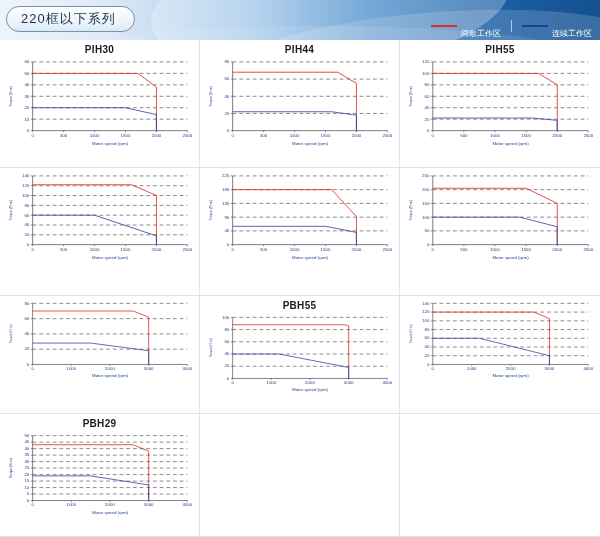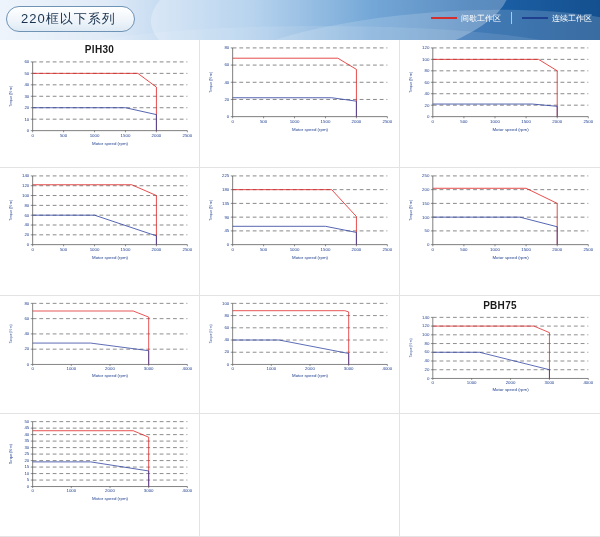--- a/index.html
+++ b/index.html
@@ -50,21 +50,21 @@
 
   
   .legend {
     position: absolute; right: 8px; top: 12px;
     display: flex; align-items: center; gap: 10px;
     font-size: 8px; color: #1b3a63;
   }
   .legend .item { display: flex; align-items: center; gap: 4px; }
   .legend .swatch { display: block; width: 26px; height: 0; border-top: 2px solid #d32f2f; }
   .legend .swatch.blue { border-top-color: #1f3f8f; }
-  .legend .lbl { white-space: nowrap; color: #ffffff; }
+  .legend .lbl { white-space: nowrap; color: #ffffff; margin-top: 16px; }
   .legend .sep { width: 1px; height: 12px; background: rgba(255,255,255,0.6); }
 
   
   .grid {
     position: absolute; left: 0; top: 40px;
     width: 600px; height: 497px;
     display: grid;
     grid-template-columns: 200px 200px 200px;
     grid-template-rows: 128px 128px 118px 123px;
   }
@@ -163,20 +163,21 @@
             <line x1="192" y1="90" x2="192" y2="92" class="tick"></line>
             <text x="192" y="97.5" text-anchor="middle" class="ticklabel">2500</text>
             <text x="111" y="107.5" text-anchor="middle" class="axislabel">Motor speed (rpm)</text>
             <text x="0" y="0" text-anchor="middle" class="axislabel-y" transform="translate(8,48) rotate(-90)">Torque (N·m)</text>
             <path d="M30.00 20.00 L140.16 20.00 L159.60 36.80 L159.60 90.00" class="curve-red"></path>
             <path d="M30.00 62.00 L127.20 62.00 L159.60 70.40 L159.60 90.00" class="curve-blue"></path>
           </svg>
         </div>
       </div>
       <div class="cell">
+        <div class="chart-title">PIH44</div>
         <div class="plotwrap">
           <svg viewBox="0 0 200 110" preserveAspectRatio="none">
             <line x1="30" y1="69" x2="192" y2="69" class="gridline"></line>
             <line x1="30" y1="48" x2="192" y2="48" class="gridline"></line>
             <line x1="30" y1="27" x2="192" y2="27" class="gridline"></line>
             <line x1="30" y1="6" x2="192" y2="6" class="gridline"></line>
             <line x1="30" y1="6" x2="30" y2="90" class="axis-line"></line>
             <line x1="30" y1="90" x2="192" y2="90" class="axis-line"></line>
             <line x1="28" y1="90" x2="30" y2="90" class="tick"></line>
             <text x="26.5" y="91.7" text-anchor="end" class="ticklabel">0</text>
@@ -201,20 +202,21 @@
             <line x1="192" y1="90" x2="192" y2="92" class="tick"></line>
             <text x="192" y="97.5" text-anchor="middle" class="ticklabel">2500</text>
             <text x="111" y="107.5" text-anchor="middle" class="axislabel">Motor speed (rpm)</text>
             <text x="0" y="0" text-anchor="middle" class="axislabel-y" transform="translate(8,48) rotate(-90)">Torque (N·m)</text>
             <path d="M30.00 18.60 L140.16 18.60 L159.60 32.25 L159.60 90.00" class="curve-red"></path>
             <path d="M30.00 66.90 L133.68 66.90 L159.60 71.10 L159.60 90.00" class="curve-blue"></path>
           </svg>
         </div>
       </div>
       <div class="cell">
+        <div class="chart-title">PIH55</div>
         <div class="plotwrap">
           <svg viewBox="0 0 200 110" preserveAspectRatio="none">
             <line x1="30" y1="76" x2="192" y2="76" class="gridline"></line>
             <line x1="30" y1="62" x2="192" y2="62" class="gridline"></line>
             <line x1="30" y1="48" x2="192" y2="48" class="gridline"></line>
             <line x1="30" y1="34" x2="192" y2="34" class="gridline"></line>
             <line x1="30" y1="20" x2="192" y2="20" class="gridline"></line>
             <line x1="30" y1="6" x2="192" y2="6" class="gridline"></line>
             <line x1="30" y1="6" x2="30" y2="90" class="axis-line"></line>
             <line x1="30" y1="90" x2="192" y2="90" class="axis-line"></line>
@@ -410,20 +412,21 @@
             <line x1="192" y1="90" x2="192" y2="92" class="tick"></line>
             <text x="192" y="97.5" text-anchor="middle" class="ticklabel">4000</text>
             <text x="111" y="107.5" text-anchor="middle" class="axislabel">Motor speed (rpm)</text>
             <text x="0" y="0" text-anchor="middle" class="axislabel-y" transform="translate(8,48) rotate(-90)">Torque (N·m)</text>
             <path d="M30.00 16.50 L135.30 16.50 L151.50 24.90 L151.50 90.00" class="curve-red"></path>
             <path d="M30.00 60.60 L90.75 60.60 L151.50 71.10 L151.50 90.00" class="curve-blue"></path>
           </svg>
         </div>
       </div>
       <div class="cell">
+        <div class="chart-title">PBH55</div>
         <div class="plotwrap">
           <svg viewBox="0 0 200 110" preserveAspectRatio="none">
             <line x1="30" y1="73.2" x2="192" y2="73.2" class="gridline"></line>
             <line x1="30" y1="56.4" x2="192" y2="56.4" class="gridline"></line>
             <line x1="30" y1="39.6" x2="192" y2="39.6" class="gridline"></line>
             <line x1="30" y1="22.799999999999997" x2="192" y2="22.799999999999997" class="gridline"></line>
             <line x1="30" y1="6" x2="192" y2="6" class="gridline"></line>
             <line x1="30" y1="6" x2="30" y2="90" class="axis-line"></line>
             <line x1="30" y1="90" x2="192" y2="90" class="axis-line"></line>
             <line x1="28" y1="90" x2="30" y2="90" class="tick"></line>
@@ -449,21 +452,20 @@
             <line x1="192" y1="90" x2="192" y2="92" class="tick"></line>
             <text x="192" y="97.5" text-anchor="middle" class="ticklabel">4000</text>
             <text x="111" y="107.5" text-anchor="middle" class="axislabel">Motor speed (rpm)</text>
             <text x="0" y="0" text-anchor="middle" class="axislabel-y" transform="translate(8,48) rotate(-90)">Torque (N·m)</text>
             <path d="M30.00 16.08 L147.45 16.08 L151.50 17.76 L151.50 90.00" class="curve-red"></path>
             <path d="M30.00 56.40 L78.60 56.40 L151.50 74.88 L151.50 90.00" class="curve-blue"></path>
           </svg>
         </div>
       </div>
       <div class="cell">
-        <div class="chart-title">PBH75</div>
         <div class="plotwrap">
           <svg viewBox="0 0 200 110" preserveAspectRatio="none">
             <line x1="30" y1="78" x2="192" y2="78" class="gridline"></line>
             <line x1="30" y1="66" x2="192" y2="66" class="gridline"></line>
             <line x1="30" y1="54" x2="192" y2="54" class="gridline"></line>
             <line x1="30" y1="42" x2="192" y2="42" class="gridline"></line>
             <line x1="30" y1="30" x2="192" y2="30" class="gridline"></line>
             <line x1="30" y1="18" x2="192" y2="18" class="gridline"></line>
             <line x1="30" y1="6" x2="192" y2="6" class="gridline"></line>
             <line x1="30" y1="6" x2="30" y2="90" class="axis-line"></line>
@@ -495,20 +497,21 @@
             <line x1="192" y1="90" x2="192" y2="92" class="tick"></line>
             <text x="192" y="97.5" text-anchor="middle" class="ticklabel">4000</text>
             <text x="111" y="107.5" text-anchor="middle" class="axislabel">Motor speed (rpm)</text>
             <text x="0" y="0" text-anchor="middle" class="axislabel-y" transform="translate(8,48) rotate(-90)">Torque (N·m)</text>
             <path d="M30.00 18.00 L135.30 18.00 L151.50 27.00 L151.50 90.00" class="curve-red"></path>
             <path d="M30.00 54.00 L78.60 54.00 L151.50 78.00 L151.50 90.00" class="curve-blue"></path>
           </svg>
         </div>
       </div>
       <div class="cell">
+        <div class="chart-title">PBH29</div>
         <div class="plotwrap">
           <svg viewBox="0 0 200 110" preserveAspectRatio="none">
             <line x1="30" y1="81.6" x2="192" y2="81.6" class="gridline"></line>
             <line x1="30" y1="73.2" x2="192" y2="73.2" class="gridline"></line>
             <line x1="30" y1="64.8" x2="192" y2="64.8" class="gridline"></line>
             <line x1="30" y1="56.4" x2="192" y2="56.4" class="gridline"></line>
             <line x1="30" y1="48" x2="192" y2="48" class="gridline"></line>
             <line x1="30" y1="39.6" x2="192" y2="39.6" class="gridline"></line>
             <line x1="30" y1="31.200000000000003" x2="192" y2="31.200000000000003" class="gridline"></line>
             <line x1="30" y1="22.799999999999997" x2="192" y2="22.799999999999997" class="gridline"></line>

